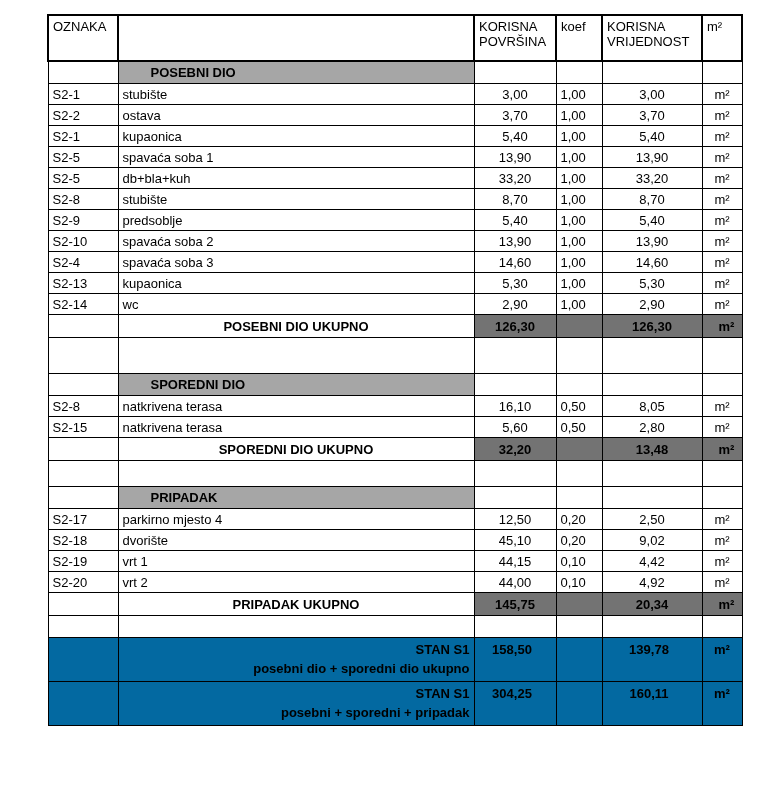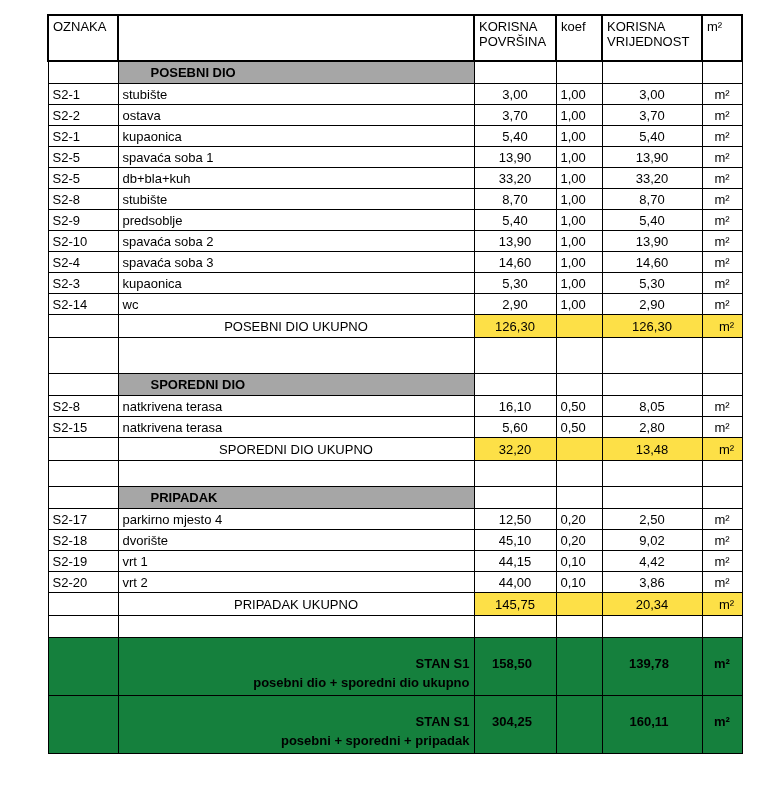--- a/index.html
+++ b/index.html
@@ -29,32 +29,32 @@
     font-size: 13px;
     line-height: 15px;
     padding: 0 4px;
     overflow: hidden;
     white-space: nowrap;
     vertical-align: middle;
     background: #fff;
   }
   td.r { text-align: center; }
   td.c { text-align: center; padding: 0 1px; }
-  td.g { background: #fde047; padding-left: 10px; }
+  td.g { background: #737373; padding-left: 10px; }
   td.totpad { padding-right: 10px; }
   tr.hdr td { height: 41px; border-width: 2px; vertical-align: top; padding-top: 3px; font-weight: normal; }
   tr.title td { height: 19px; background: #92ABD8; font-weight: bold; border-width: 1px 1px 2px 1px; }
   tr.sec td { height: 21px; }
   tr.sec td.sect { background: #A6A6A6; font-weight: bold; padding-left: 32px; }
   tr.data td { height: 20px; }
-  tr.total td { height: 22px; font-weight: normal; }
+  tr.total td { height: 22px; font-weight: bold; }
   tr.sp0 td { height: 35px; }
   tr.sp1 td { height: 25px; }
   tr.sp2 td { height: 21px; }
-  tr.sum td { height: 41px; background: #15803d; font-weight: bold; vertical-align: top; padding-top: 16px; line-height: 19px; }
+  tr.sum td { height: 41px; background: #0369a1; font-weight: bold; vertical-align: top; padding-top: 2px; line-height: 19px; }
   tr.sum td.lbl2 { text-align: right; }
 </style>
 </head>
 <body>
 
 <div class="sheet">
   <table>
     <colgroup>
       <col class="c1">
         <col class="c2">
@@ -153,21 +153,21 @@
         </tr>
         <tr class="data">
           <td>S2-4</td>
           <td>spavaća soba 3</td>
           <td class="r">14,60</td>
           <td>1,00</td>
           <td class="r">14,60</td>
           <td class="c">m²</td>
         </tr>
         <tr class="data">
-          <td>S2-3</td>
+          <td>S2-13</td>
           <td>kupaonica</td>
           <td class="r">5,30</td>
           <td>1,00</td>
           <td class="r">5,30</td>
           <td class="c">m²</td>
         </tr>
         <tr class="data">
           <td>S2-14</td>
           <td>wc</td>
           <td class="r">2,90</td>
@@ -261,21 +261,21 @@
           <td class="r">44,15</td>
           <td>0,10</td>
           <td class="r">4,42</td>
           <td class="c">m²</td>
         </tr>
         <tr class="data">
           <td>S2-20</td>
           <td>vrt 2</td>
           <td class="r">44,00</td>
           <td>0,10</td>
-          <td class="r">3,86</td>
+          <td class="r">4,92</td>
           <td class="c">m²</td>
         </tr>
         <tr class="total">
           <td></td>
           <td class="r">PRIPADAK UKUPNO</td>
           <td class="g r totpad">145,75</td>
           <td class="g"></td>
           <td class="g r totpad">20,34</td>
           <td class="g c">m²</td>
         </tr>

